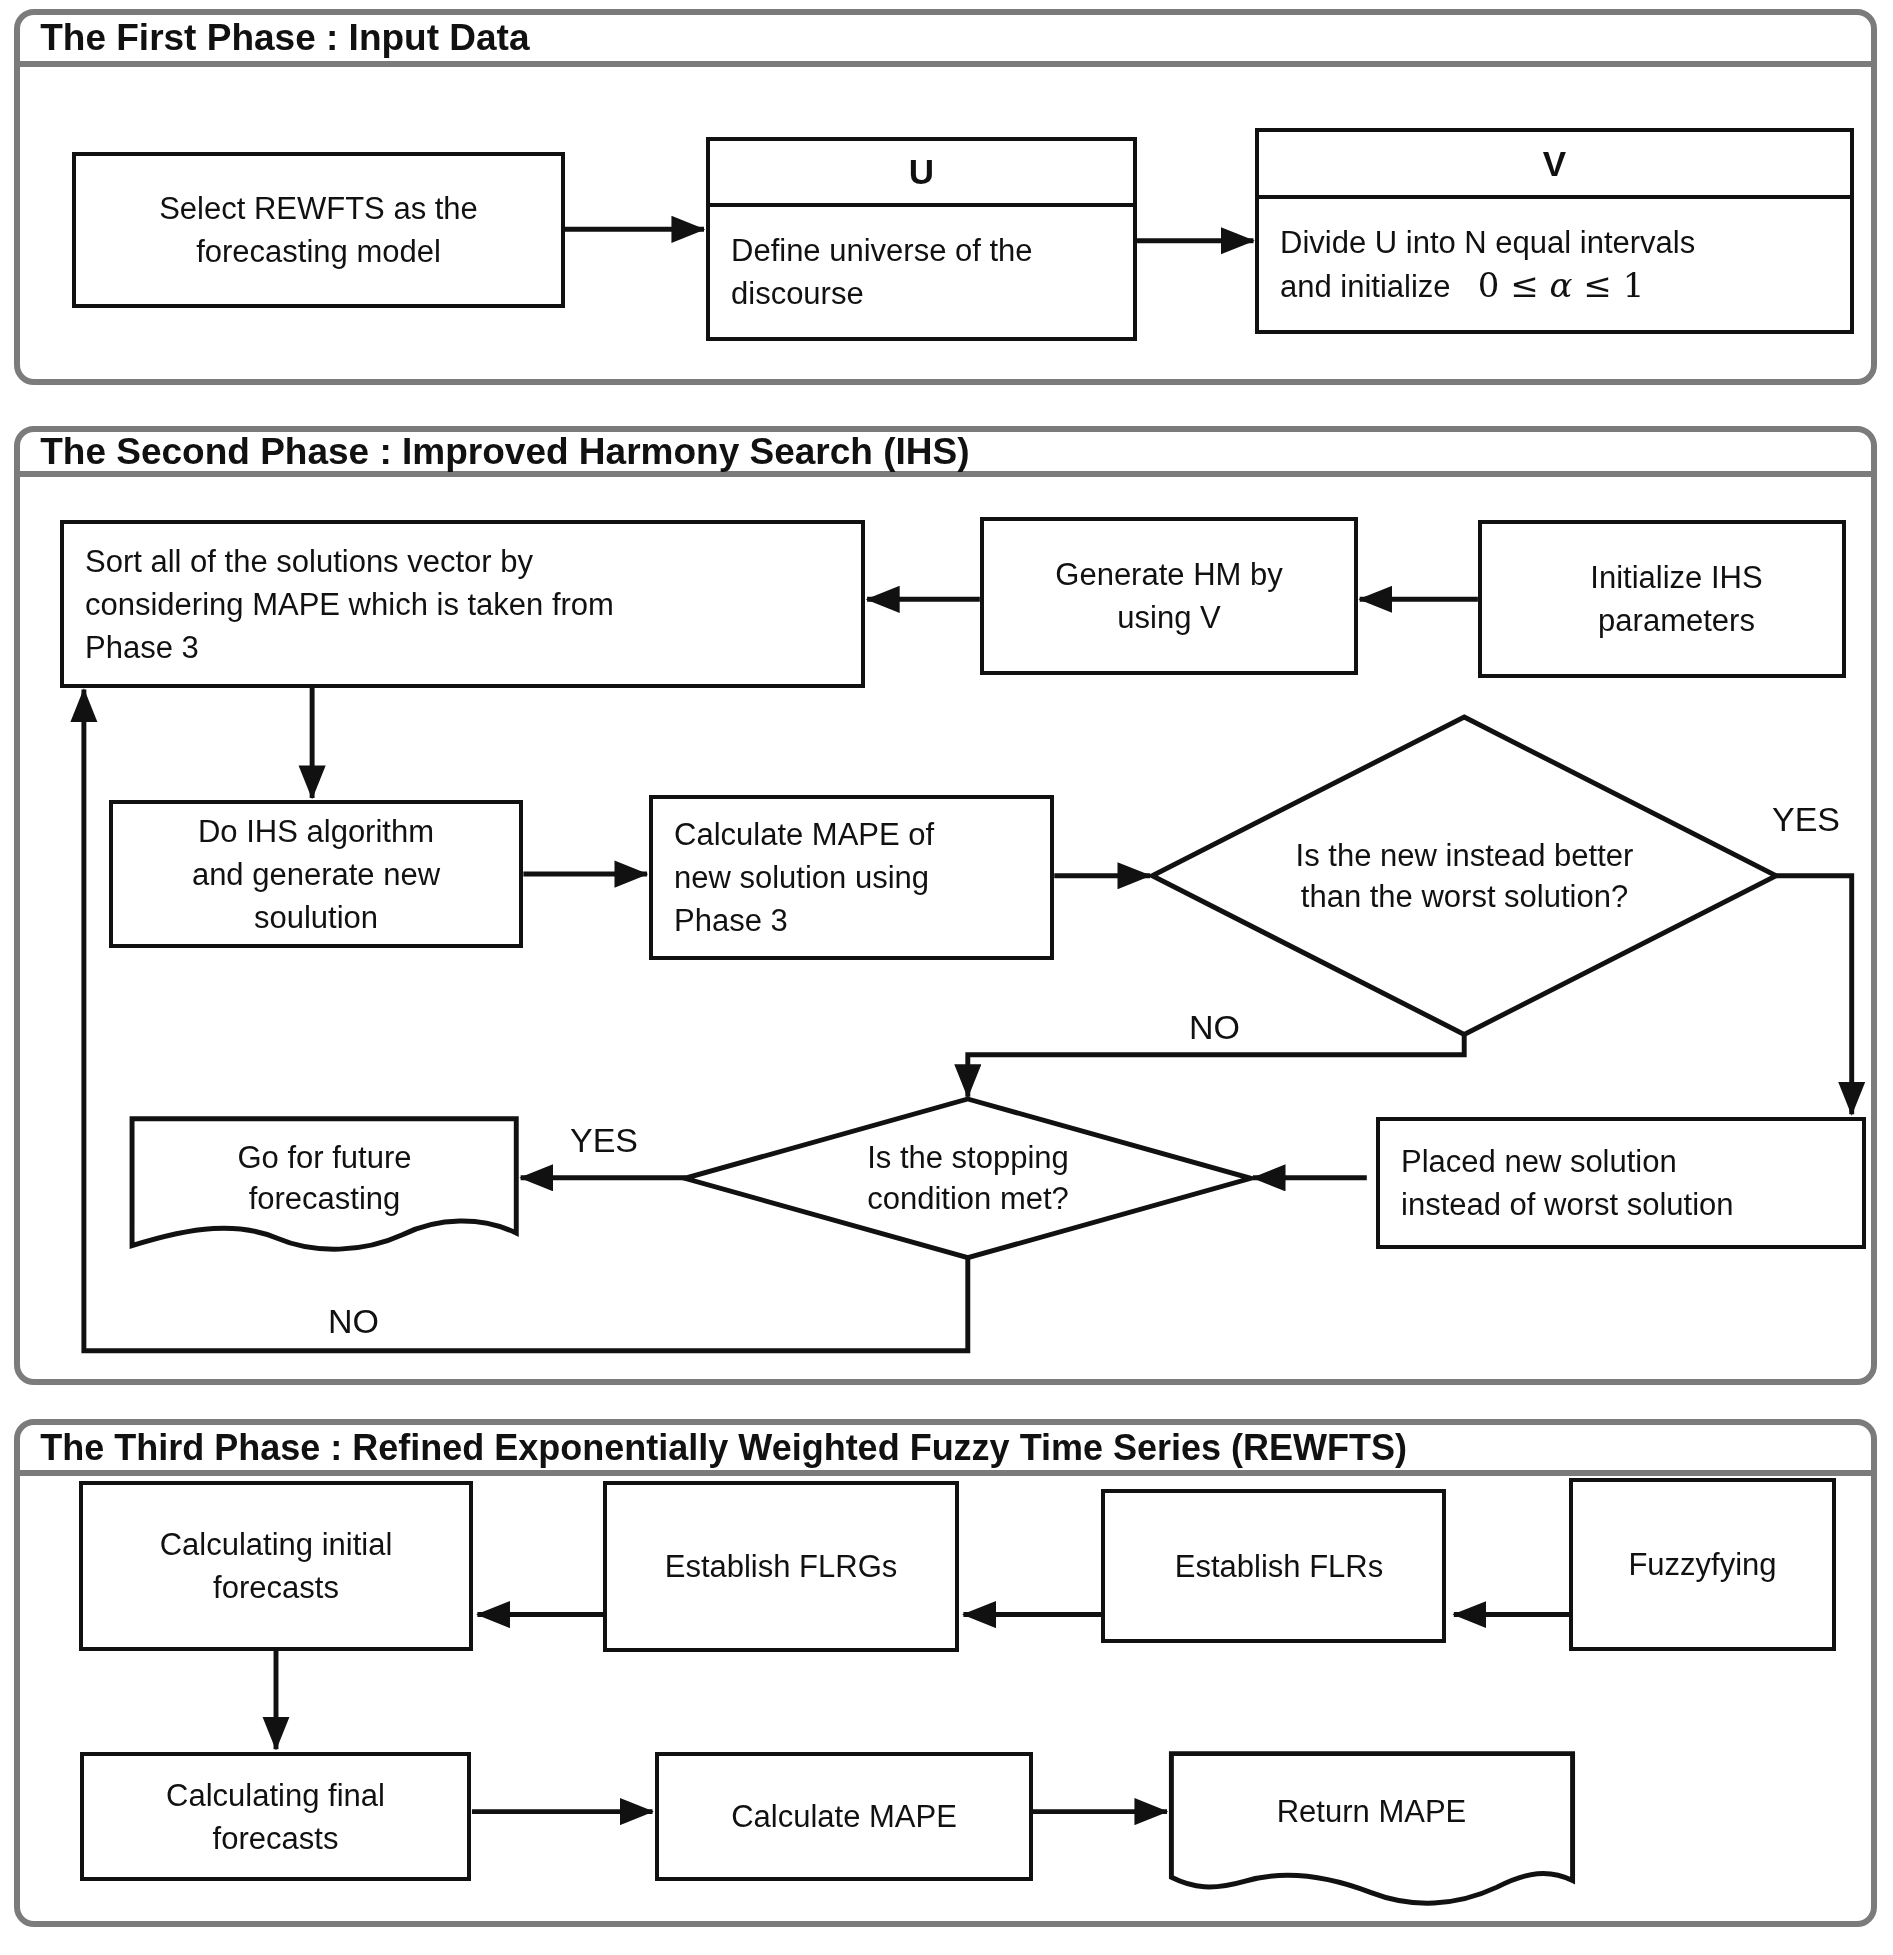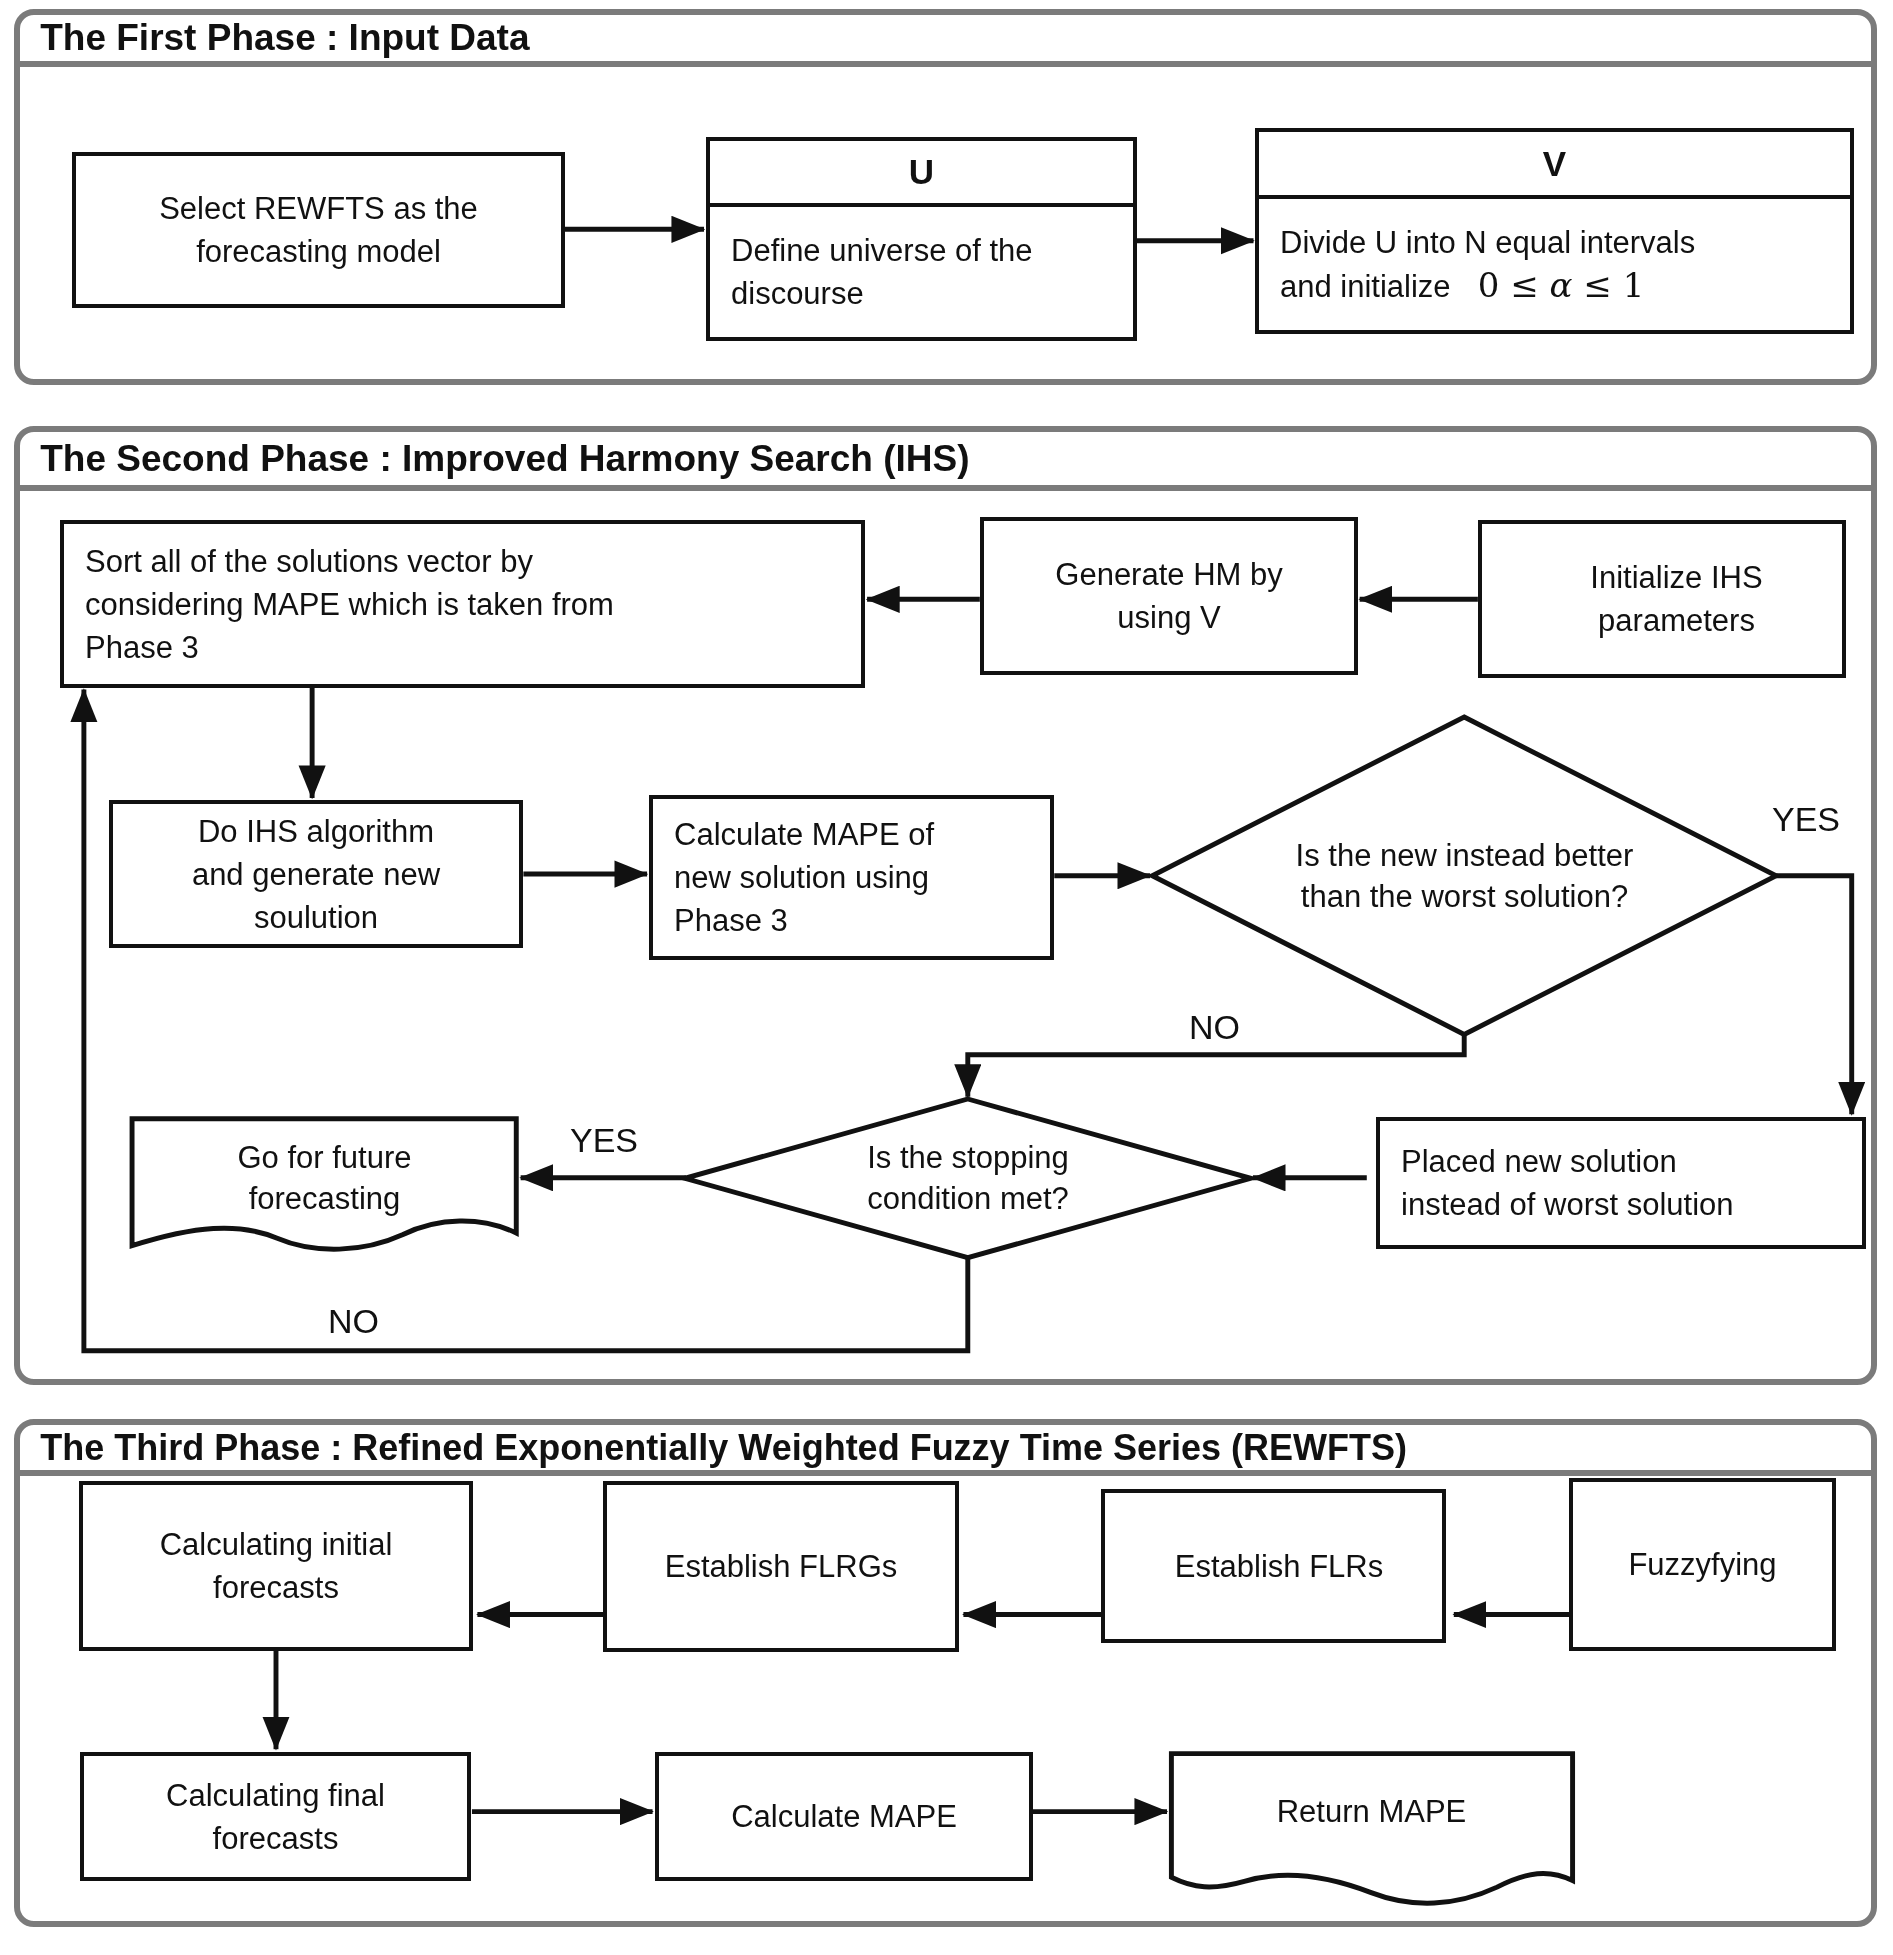--- a/index.html
+++ b/index.html
@@ -49,21 +49,21 @@
 <body>
 
 <div class="canvas">
 
   <section class="phase" style="left:14.2px;top:8.8px;width:1863px;height:376px;">
     <div class="phase-title" style="height:46px;font-size:37px;">The First Phase : Input Data</div>
     <div class="sep"></div>
   </section>
 
   <section class="phase" style="left:14.2px;top:426px;width:1863px;height:959px;">
-    <div class="phase-title" style="height:53px;font-size:37px;">The Second Phase : Improved Harmony Search (IHS)</div>
+    <div class="phase-title" style="height:39px;font-size:37px;">The Second Phase : Improved Harmony Search (IHS)</div>
     <div class="sep"></div>
   </section>
 
   <section class="phase" style="left:14.2px;top:1419px;width:1863px;height:508px;">
     <div class="phase-title" style="height:45px;font-size:36px;">The Third Phase : Refined Exponentially Weighted Fuzzy Time Series (REWFTS)</div>
     <div class="sep"></div>
   </section>
 
   <svg class="wires" width="1894" height="1955" viewBox="0 0 3460 3572">
     <defs>

